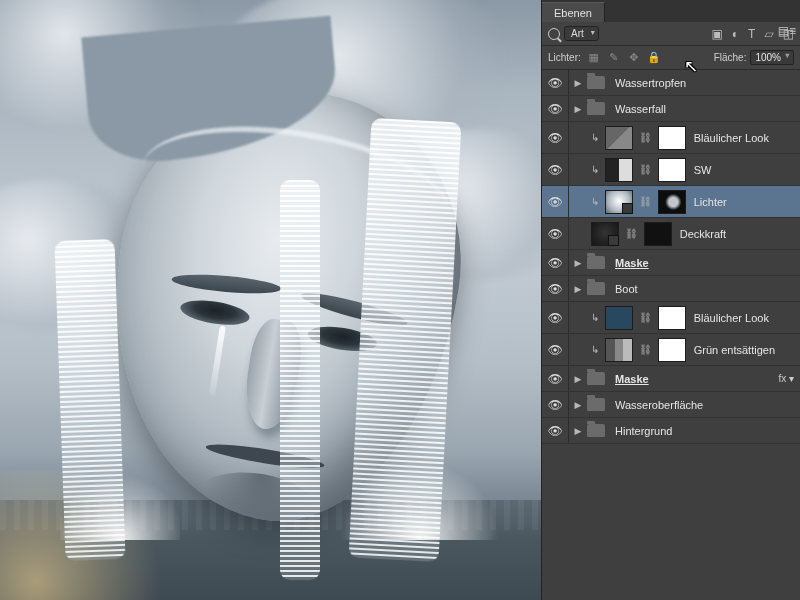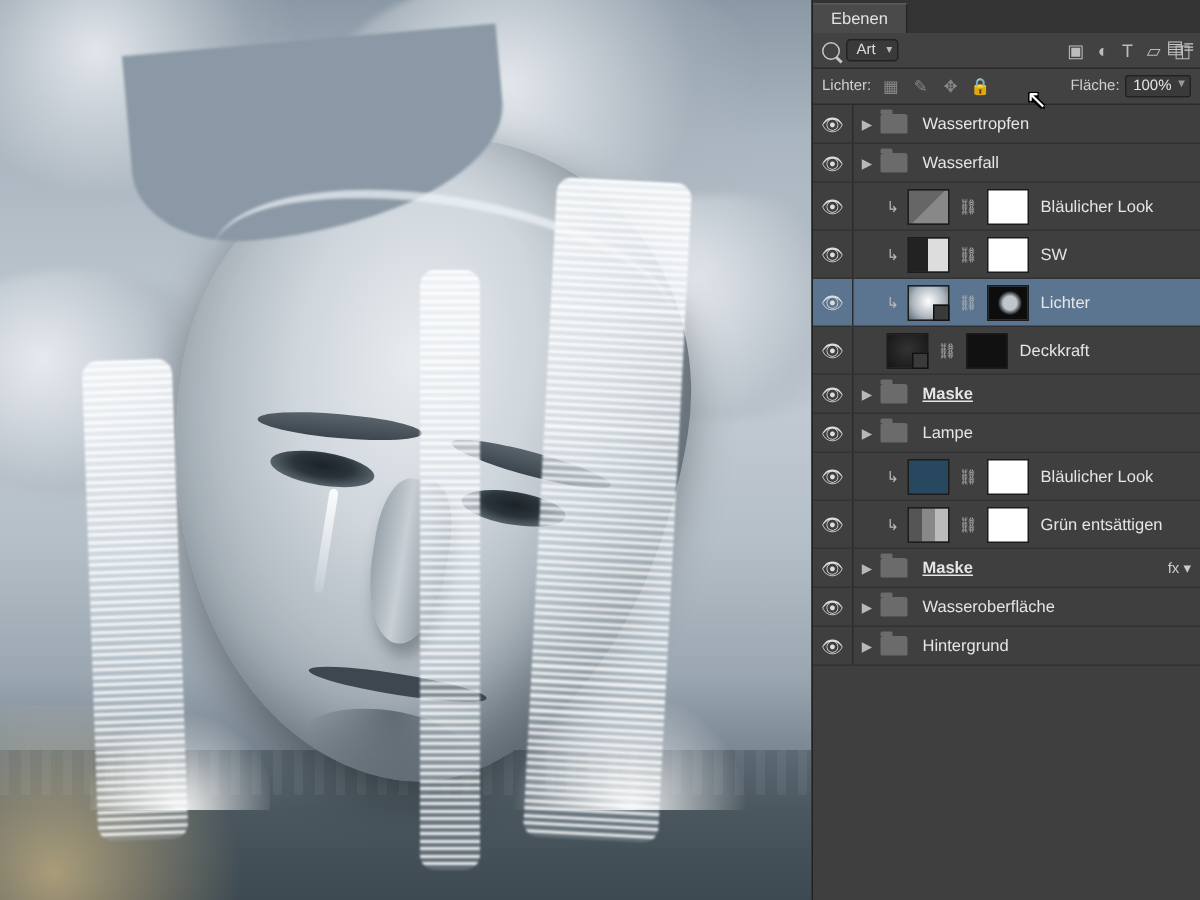--- a/index.html
+++ b/index.html
@@ -418,21 +418,21 @@
         <span class="sep"></span>
         <span class="disclosure">▶</span>
         <span class="folder-icon"></span>
         <span class="layer-name underline">Maske</span>
       </div>
       <div class="layer group">
         <span class="vis">👁</span>
         <span class="sep"></span>
         <span class="disclosure">▶</span>
         <span class="folder-icon"></span>
-        <span class="layer-name">Lampe</span>
+        <span class="layer-name">Boot</span>
       </div>
       <div class="layer">
         <span class="vis">👁</span>
         <span class="sep"></span>
         <span class="indent"></span>
         <span class="clip">↳</span>
         <span class="thumb solid-blue"></span>
         <span class="link-icon">⛓</span>
         <span class="thumb mask-white"></span>
         <span class="layer-name">Bläulicher Look</span>

